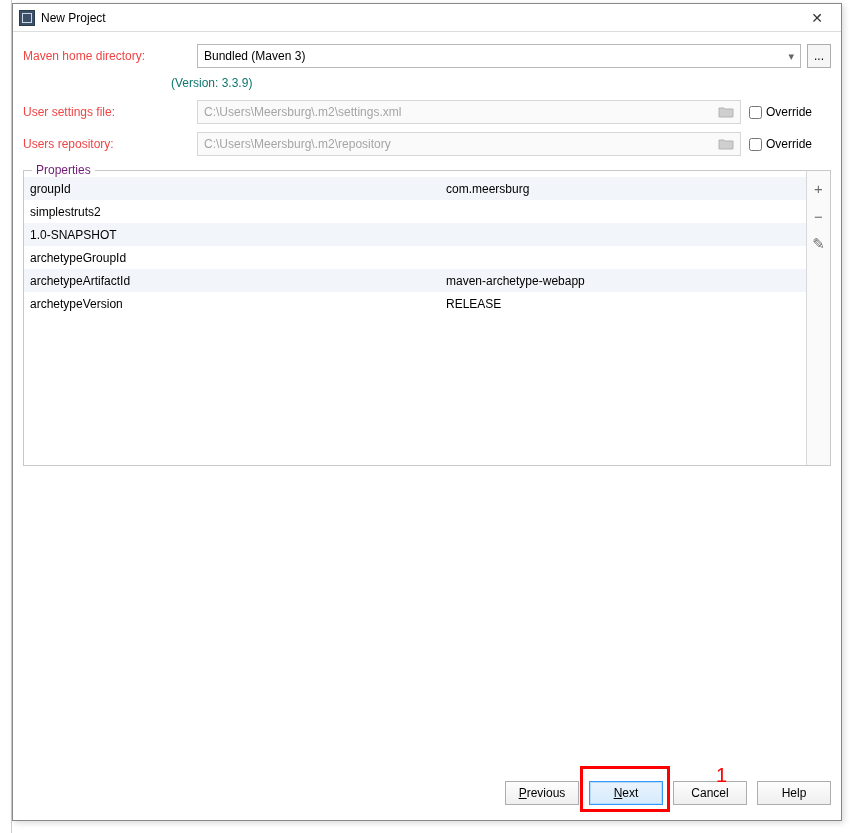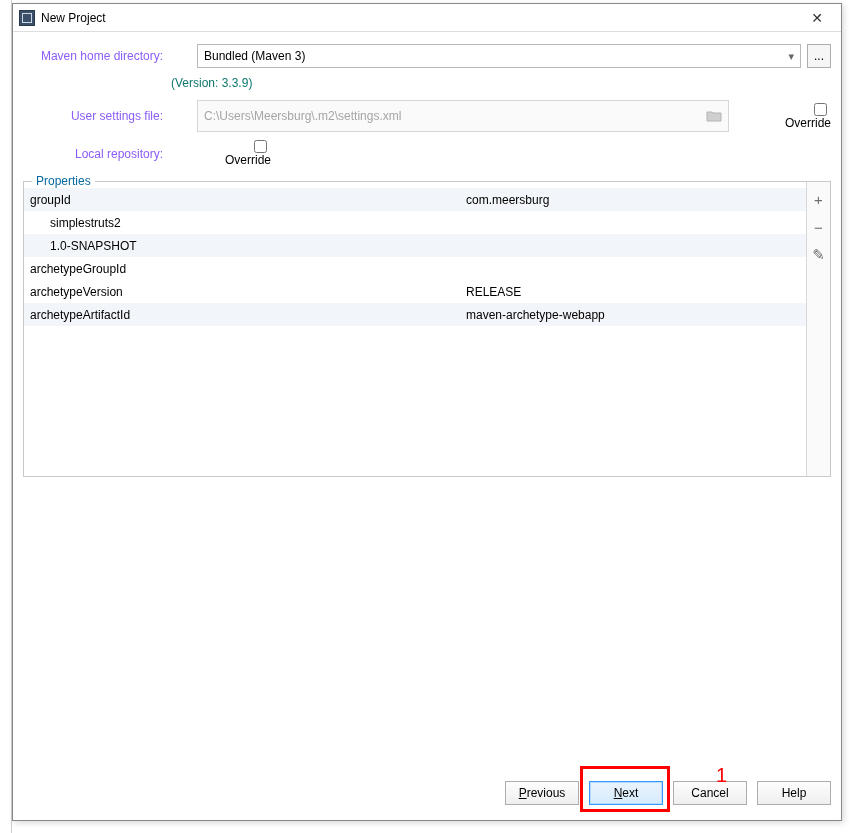--- a/index.html
+++ b/index.html
@@ -74,24 +74,23 @@
     padding: 12px 10px 0 10px;
   }
   .row {
     display: flex;
     align-items: center;
     margin-bottom: 8px;
     min-height: 24px;
   }
   .label-col {
     width: 146px;
-    color: #8b5cf6;
+    color: #ef4444;
     font-size: 12px;
     padding-right: 6px;
-    text-align: right;
   }
   .field-col { flex: 1; display:flex; align-items:center;padding-left:28px; }
   .dropdown {
     flex: 1;
     height: 24px;
     border: 1px solid #b8b8b8;
     background: #fff;
     display: flex;
     align-items: center;
     padding: 0 6px;
@@ -109,71 +108,70 @@
     display:flex; align-items:center; justify-content:center;
     cursor:pointer;
   }
   .version-row {
     margin-left: 148px;
     margin-bottom: 10px;
     color: #0f766e;
   }
   .disabled-input {
     flex:1;
-    height: 32px;
+    height: 24px;
     border: 1px solid #d6d6d6;
     background: #fafafa;
     color: #a5a5a5;
     padding: 0 6px;
     display:flex;align-items:center;
     position:relative;
   }
   .folder-icon {
     position:absolute; right:6px; top:50%; transform:translateY(-50%);
     width:16px;height:12px;
   }
   .folder-icon svg { display:block; }
   .checkbox-col {
     width: 82px;
-    display:flex; align-items:flex-end;
-    margin-left: 20px;
-    flex-direction: column;
+    display:flex; align-items:center;
+    margin-left: 8px;
   }
   .checkbox-col input { margin-right:4px; }
 
   .properties-frame {
     position:relative;
     border: 1px solid #c8c8c8;
     margin-top: 6px;
     height: 296px;
     display:flex;
   }
   .properties-legend {
     position:absolute;
     top: -8px; left: 8px;
     background:#fff;
     padding: 0 4px;
     font-size:12px;
-    color:#0369a1;
+    color:#701a75;
   }
   .prop-table {
     flex:1;
     overflow:auto;
     padding-top:6px;
   }
   .prop-row {
     display:flex;
     height: 23px;
     align-items:center;
     padding: 0 6px;
     gap: 28px;
   }
   .prop-row.alt { background:#f2f5f9; }
   .prop-key { width: 388px; }
-  .prop-val { flex:1;margin-left:20px; }
+  .prop-val { flex:1; }
   .prop-sidebar {
     width: 24px;
     border-left: 1px solid #d8d8d8;
     display:flex;
     flex-direction:column;
     align-items:center;
     padding-top:8px;
     gap:10px;
     background:#fafafa;
   }
@@ -267,21 +265,31 @@
           </span>
         </div>
       </div>
       <label class="checkbox-col">
         <input type="checkbox" style="">
         <span>Override</span>
       </label>
     </div>
 
     <div class="row">
-      <div class="label-col">Local repository:</div>
+      <div class="label-col">Users repository:</div>
+      <div class="field-col">
+        <div class="disabled-input">
+          <span>C:\Users\Meersburg\.m2\repository</span>
+          <span class="folder-icon">
+            <svg viewBox="0 0 16 12" width="16" height="12">
+                <path d="M1 2h5l1 1h8v8H1z" fill="#cfcfcf" stroke="#b4b4b4"></path>
+              </svg>
+          </span>
+        </div>
+      </div>
       <label class="checkbox-col">
         <input type="checkbox" style="">
         <span>Override</span>
       </label>
     </div>
 
     <div class="properties-frame">
       <div class="properties-legend">Properties</div>
       <div class="prop-table" id="prop-table">
           <div class="prop-row alt">
@@ -290,27 +298,27 @@
           </div>
           <div class="prop-row">
             <div class="prop-val">simplestruts2</div>
           </div>
           <div class="prop-row alt">
             <div class="prop-val">1.0-SNAPSHOT</div>
           </div>
           <div class="prop-row">
             <div class="prop-key">archetypeGroupId</div>
           </div>
+          <div class="prop-row alt">
+            <div class="prop-key">archetypeArtifactId</div>
+            <div class="prop-val">maven-archetype-webapp</div>
+          </div>
           <div class="prop-row">
             <div class="prop-key">archetypeVersion</div>
             <div class="prop-val">RELEASE</div>
-          </div>
-          <div class="prop-row alt">
-            <div class="prop-key">archetypeArtifactId</div>
-            <div class="prop-val">maven-archetype-webapp</div>
           </div>
         </div>
       <div class="prop-sidebar">
         <div class="sbtn">
           <span>+</span>
         </div>
         <div class="sbtn">
           <span>−</span>
         </div>
         <div class="sbtn">

